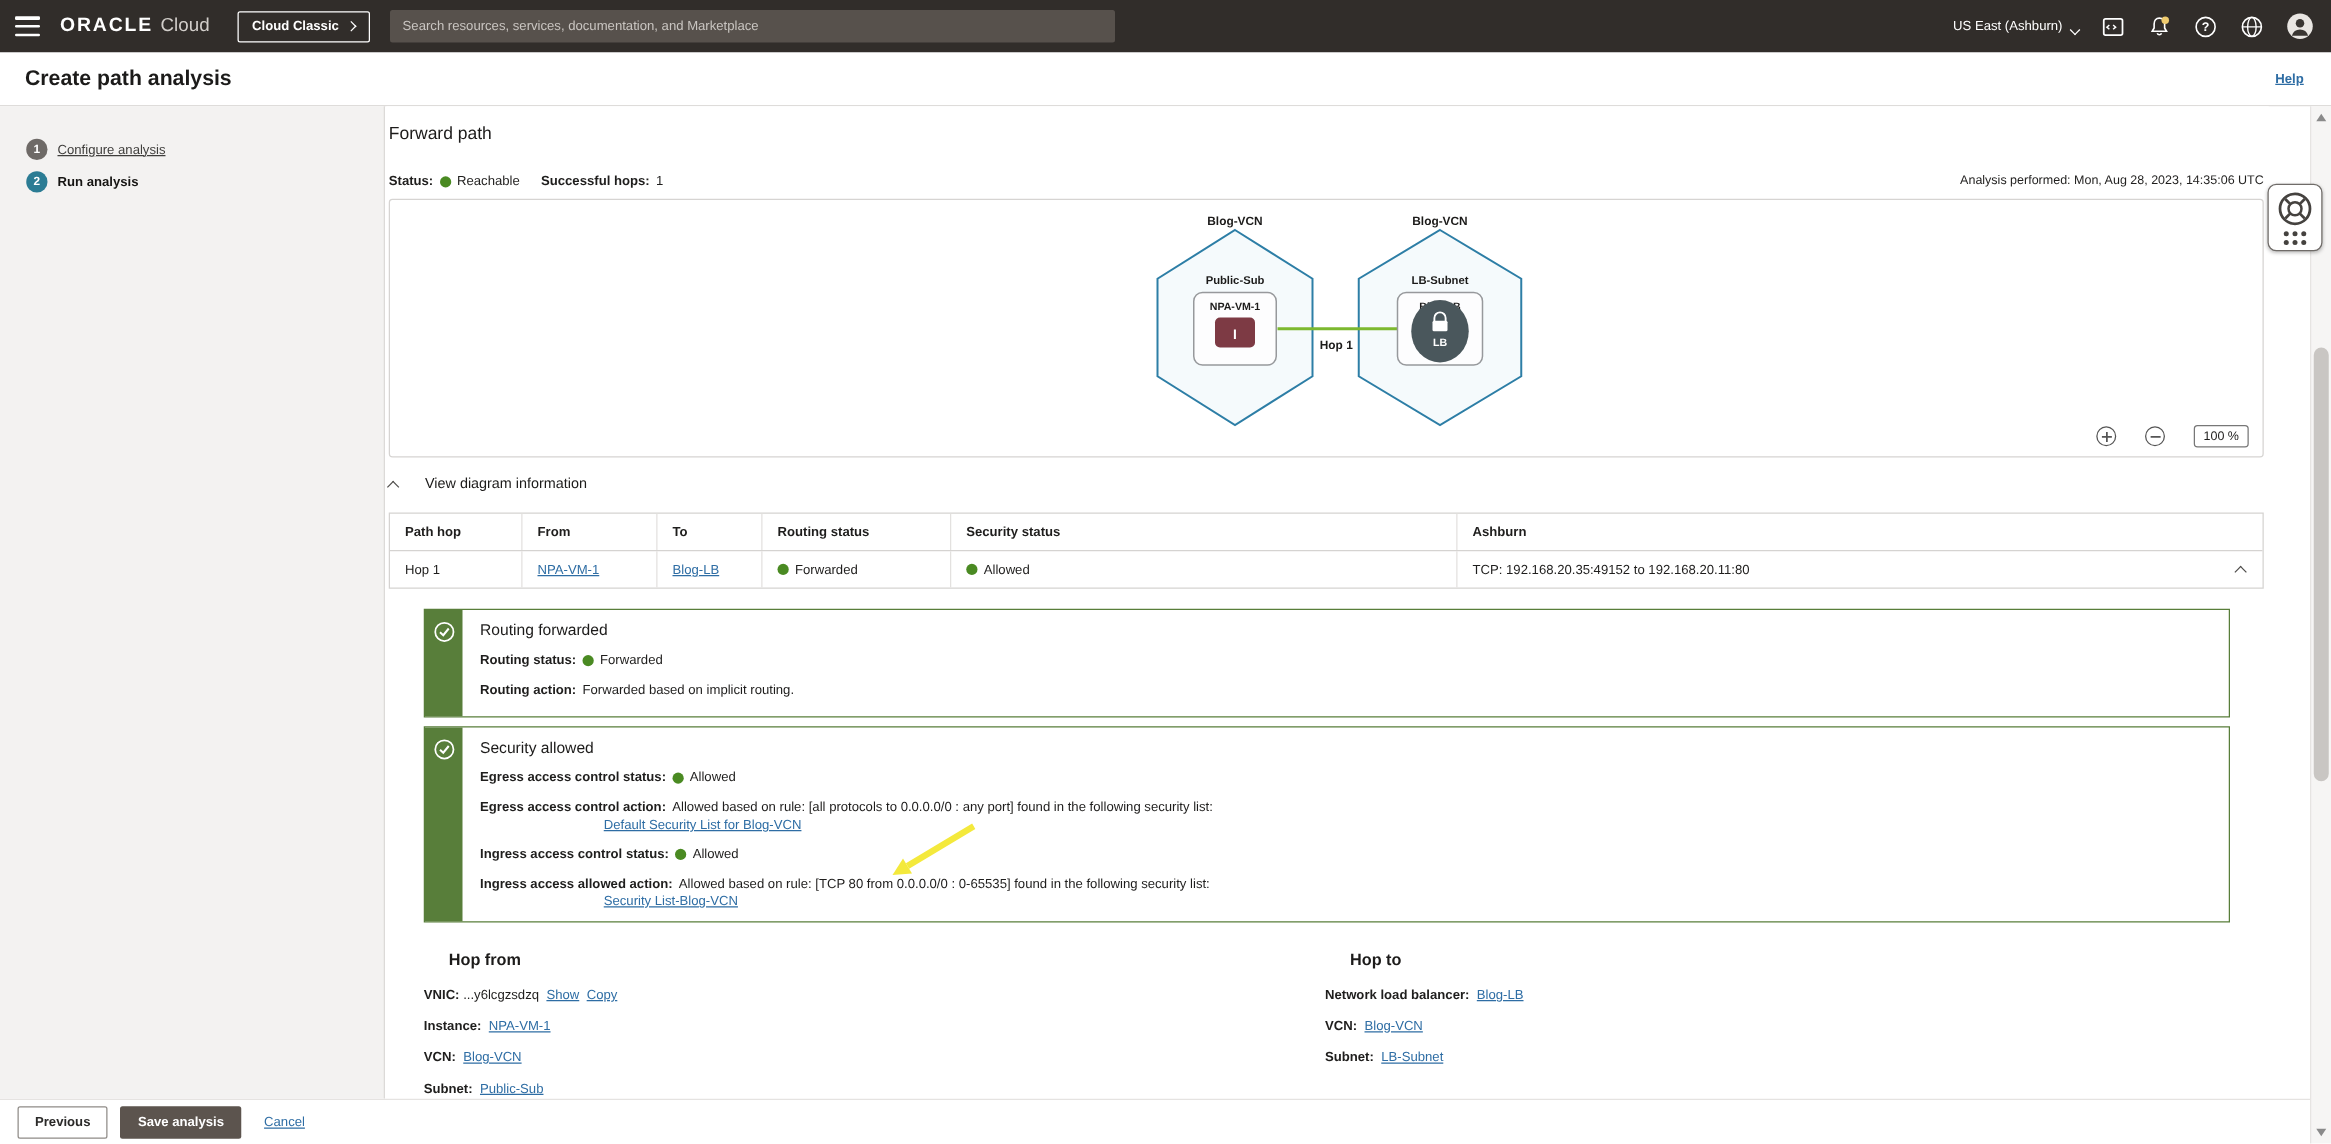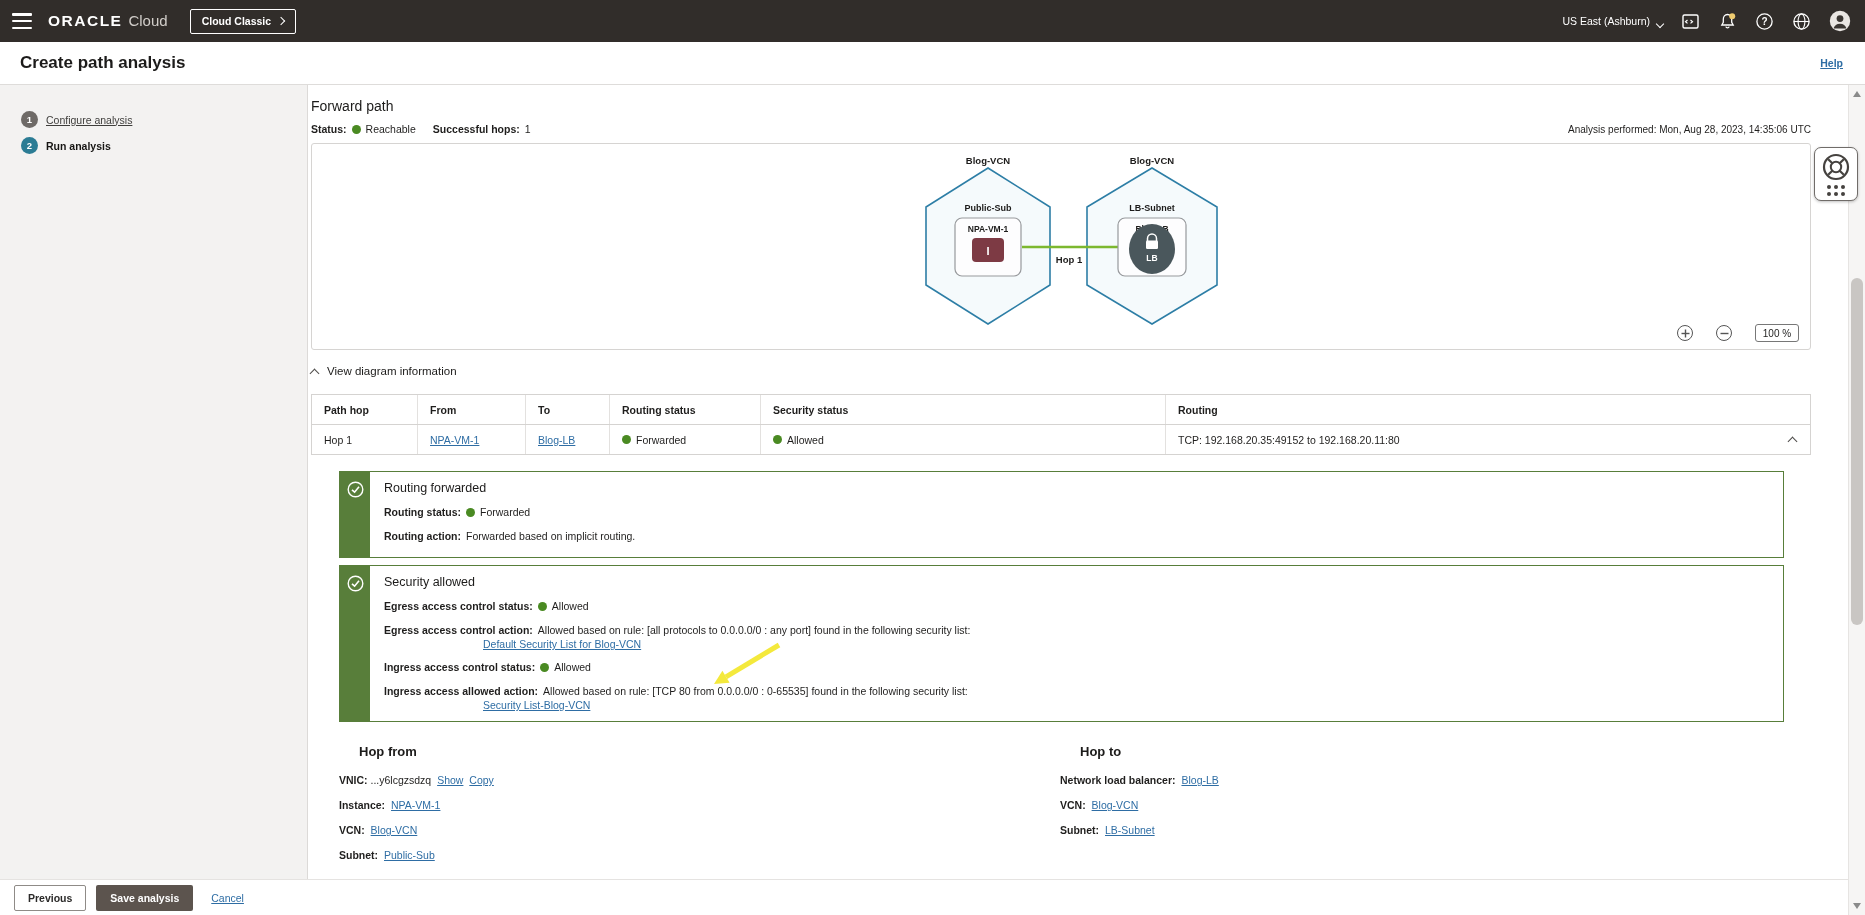--- a/index.html
+++ b/index.html
@@ -36,32 +36,32 @@
   .step-circle.gray { background:#6e6a67; }
   .step-circle.teal { background:var(--accent_teal); }
   .step-link { font-size:10.5px; color:#3f3e3c; text-decoration:underline; cursor:pointer; }
   .step-current { font-size:10.5px; font-weight:700; color:#161513; }
 
   
   .content { position:absolute; top:85px; left:309px; width:1506px; height:794px; padding:13px 0 0 2px; font-size:10.5px; background:#fff; }
   .b { font-weight:700; }
   .lnk { color:var(--link); text-decoration:underline; cursor:pointer; }
   .fp-title { font-size:14px; font-weight:500; color:#1c1b1a; }
-  .status-row { width:1500px; display:flex; justify-content:space-between; align-items:flex-end; margin-top:9px; }
+  .status-row { width:1500px; display:flex; justify-content:space-between; align-items:flex-start; margin-top:25px; }
   .status-left { display:flex; align-items:center; gap:5px; }
   .dot { width:9px; height:9px; border-radius:50%; background:var(--status_green); display:inline-block; }
   .hops-label { margin-left:12px; }
   .analysis-ts { font-size:10px; color:#201f1e; }
 
   .diagram-box { position:relative; width:1500px; height:207px; border:1px solid #d6d4d2; border-radius:3px; margin-top:8px; background:#fff; }
   .zoom-ctrls { position:absolute; right:11px; bottom:7px; display:flex; align-items:center; gap:23px; }
   .zbtn { width:16px; height:16px; border:1px solid #555; border-radius:50%; color:#555; display:flex; align-items:center; justify-content:center; font-size:11px; line-height:1; background:#fff; cursor:pointer; }
   .zoom-val { min-width:44px; height:18px; border:1px solid #777; border-radius:3px; background:#fff; font-size:10px; display:flex; align-items:center; justify-content:center; cursor:text; }
 
-  .vdi { margin-top:15px; display:flex; align-items:center; gap:9px; font-size:11.5px; color:#1c1b1a; cursor:pointer; width:fit-content;justify-content:flex-end; }
+  .vdi { margin-top:15px; display:flex; align-items:center; gap:22px; font-size:11.5px; color:#1c1b1a; cursor:pointer; width:fit-content;justify-content:flex-end; }
   .chevd { display:inline-block; width:7px; height:7px; border-right:1.5px solid #4e4c4a; border-bottom:1.5px solid #4e4c4a; }
   .chevd.up { transform:rotate(-135deg); margin-top:4px; }
 
   .tbl { margin-top:17px; width:1500px; border:1px solid #d5d3d1; background:#fff; }
   .trow { display:grid; grid-template-columns:105px 108px 84px 151px 405px 1fr; }
   .trow.head { border-bottom:1px solid #d5d3d1; }
   .tcell { height:29px; display:flex; align-items:center; padding-left:12px; border-left:1px solid #e3e1df; }
   .tcell:first-child { border-left:none; }
   .trow.head .tcell { font-weight:700; }
   .tcell.status { gap:5px; }
@@ -123,20 +123,21 @@
         <span></span>
       </div>
     <div class="brand">
       <span class="oracle">ORACLE</span>
       <span class="cloudw">Cloud</span>
     </div>
     <button class="cloud-classic">
       <span>Cloud Classic</span>
       <span class="chev right"></span>
     </button>
+    <input class="search" type="text" placeholder="Search resources, services, documentation, and Marketplace" style="">
     <div class="top-right">
       <div class="region">
         <span>US East (Ashburn)</span>
         <span class="chev down"></span>
       </div>
       <svg class="tico" viewBox="0 0 19 19">
         <rect x="2" y="3" width="15" height="13" rx="1.5" fill="none" stroke="#fff" stroke-width="1.4"></rect>
         <polyline points="6.5,8 4.5,9.7 6.5,11.4" fill="none" stroke="#fff" stroke-width="1.2"></polyline>
         <polyline points="9.5,8 11.5,9.7 9.5,11.4" fill="none" stroke="#fff" stroke-width="1.2"></polyline>
       </svg>
@@ -245,21 +246,21 @@
       <span>View diagram information</span>
     </div>
 
     <div class="tbl">
       <div class="trow head">
         <div class="tcell">Path hop</div>
         <div class="tcell">From</div>
         <div class="tcell">To</div>
         <div class="tcell">Routing status</div>
         <div class="tcell">Security status</div>
-        <div class="tcell">Routing</div>
+        <div class="tcell">Ashburn</div>
       </div>
       <div class="trow">
         <div class="tcell">Hop 1</div>
         <div class="tcell">
             <a class="lnk">NPA-VM-1</a>
           </div>
         <div class="tcell">
             <a class="lnk">Blog-LB</a>
           </div>
         <div class="tcell status">

